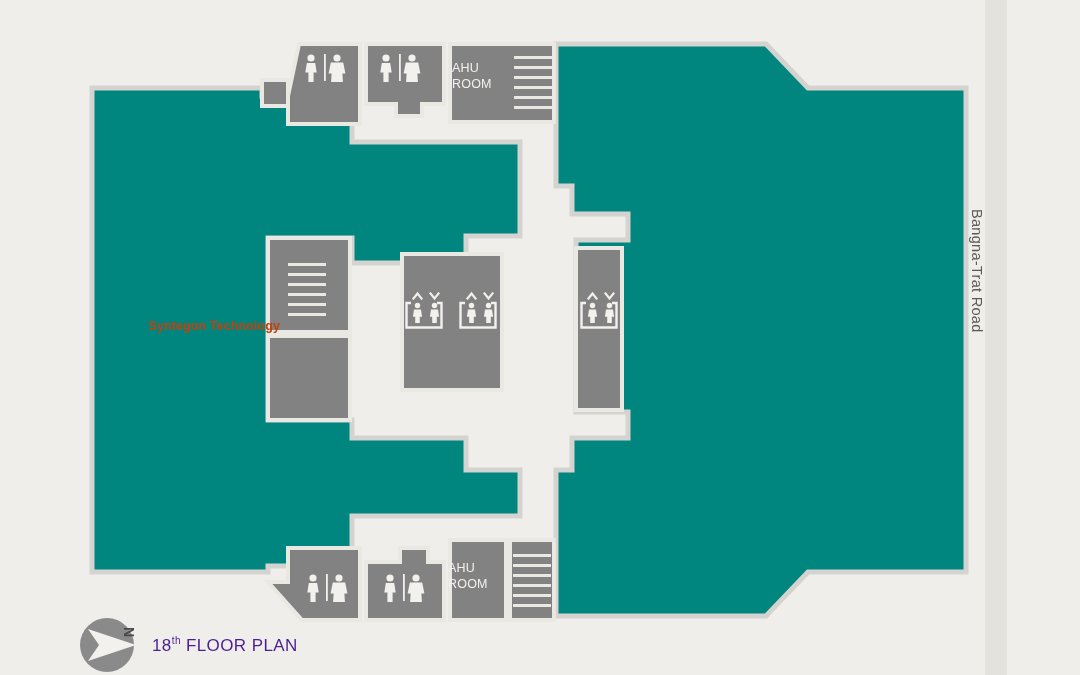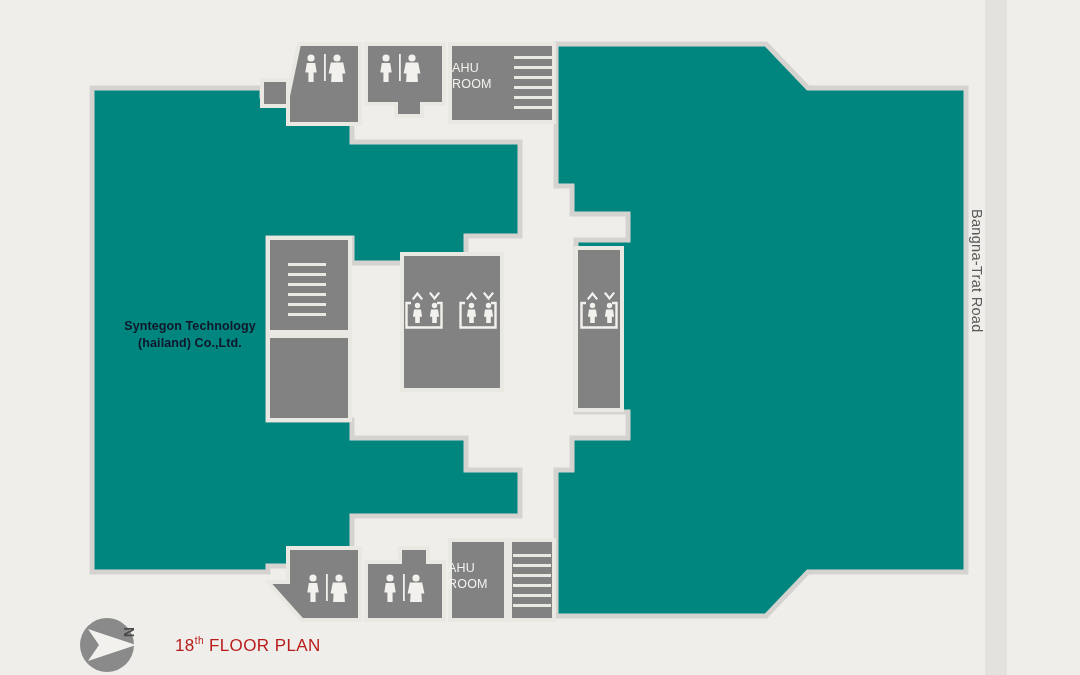--- a/index.html
+++ b/index.html
@@ -31,22 +31,22 @@
     transform-origin:0 0;
     transform:rotate(90deg);
     padding-left:4px;
   }
 
   
   .tenant-label{
     position:absolute;
     left:100px;top:318px;
     width:180px;
-    text-align:center;
-    color:#0f172a;
+    text-align:right;
+    color:#c2410c;
     font-size:12.5px;
     font-weight:bold;
     line-height:17px;
     letter-spacing:.1px;
   }
   .tenant-label .l2{display:block;}
 
   
   .room-label{
     position:absolute;
@@ -72,22 +72,22 @@
   .compass-n{
     position:absolute;
     left:46px;top:8px;
     color:#4a4a48;
     font-size:14px;
     font-weight:bold;
     transform:rotate(90deg);
     transform-origin:50% 50%;
   }
   .floor-title{
-    margin-left:39px;
-    color:#b91c1c;
+    margin-left:16px;
+    color:#4c1d95;
     font-size:17px;
     letter-spacing:.4px;
     white-space:nowrap;
   }
   .floor-title sup{font-size:10px;}
 </style>
 </head>
 <body>
 
 <div id="plan-root">
@@ -221,21 +221,20 @@
     </g>
 
     <g>
       <circle cx="107" cy="645" r="27" fill="#8a8a8a"></circle>
       <path d="M 88 629 L 136 645 L 88 661 L 99 645 Z" fill="#f2f1ed"></path>
     </g>
   </svg>
 
   <div class="tenant-label">
     <span>Syntegon Technology</span>
-    <span class="l2">(hailand) Co.,Ltd.</span>
   </div>
 
   <div class="room-label" id="ahu-top-label">
     <div>AHU</div>
     <div>ROOM</div>
   </div>
 
   <div class="room-label" id="ahu-bottom-label">
     <div>AHU</div>
     <div>ROOM</div>

